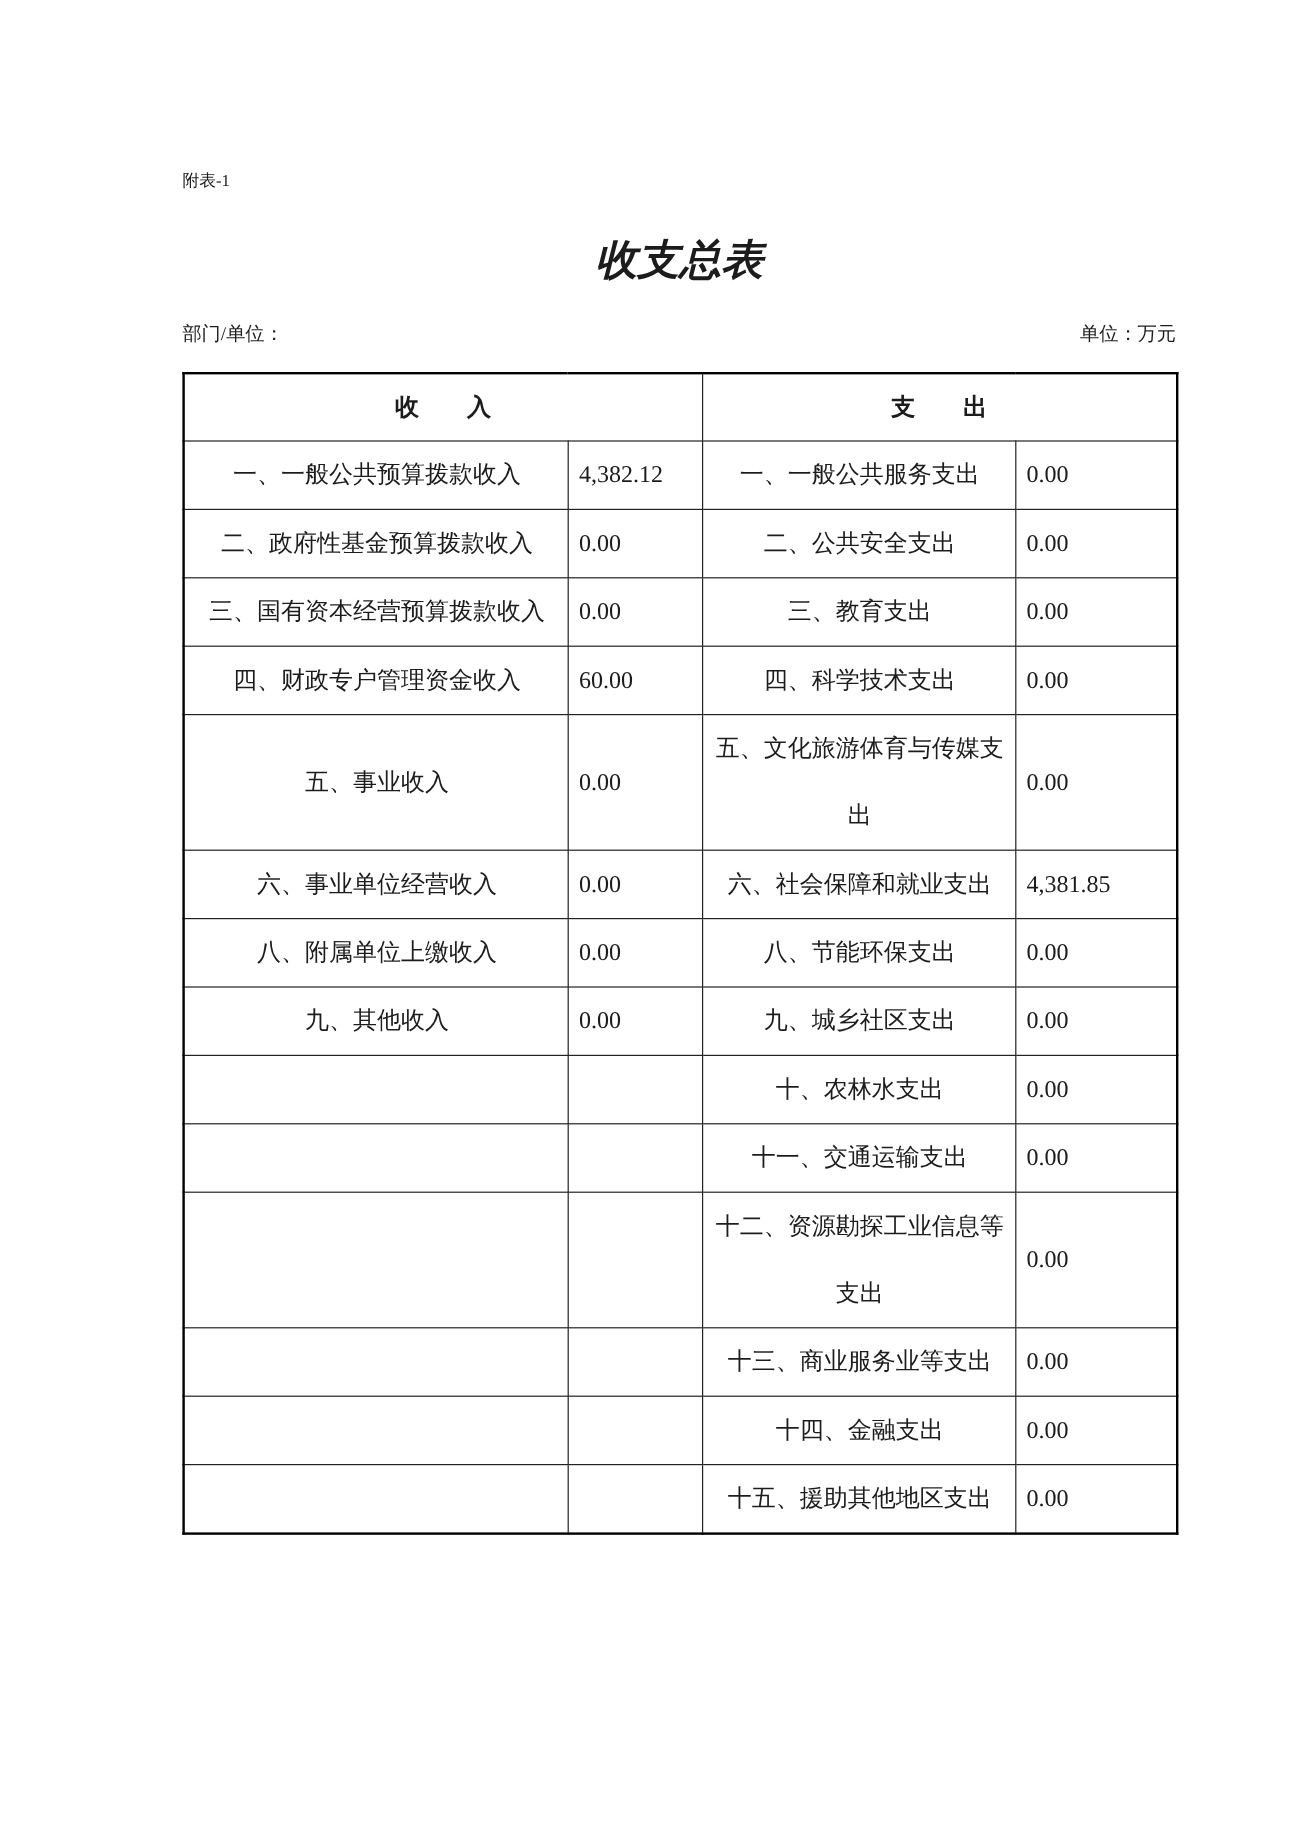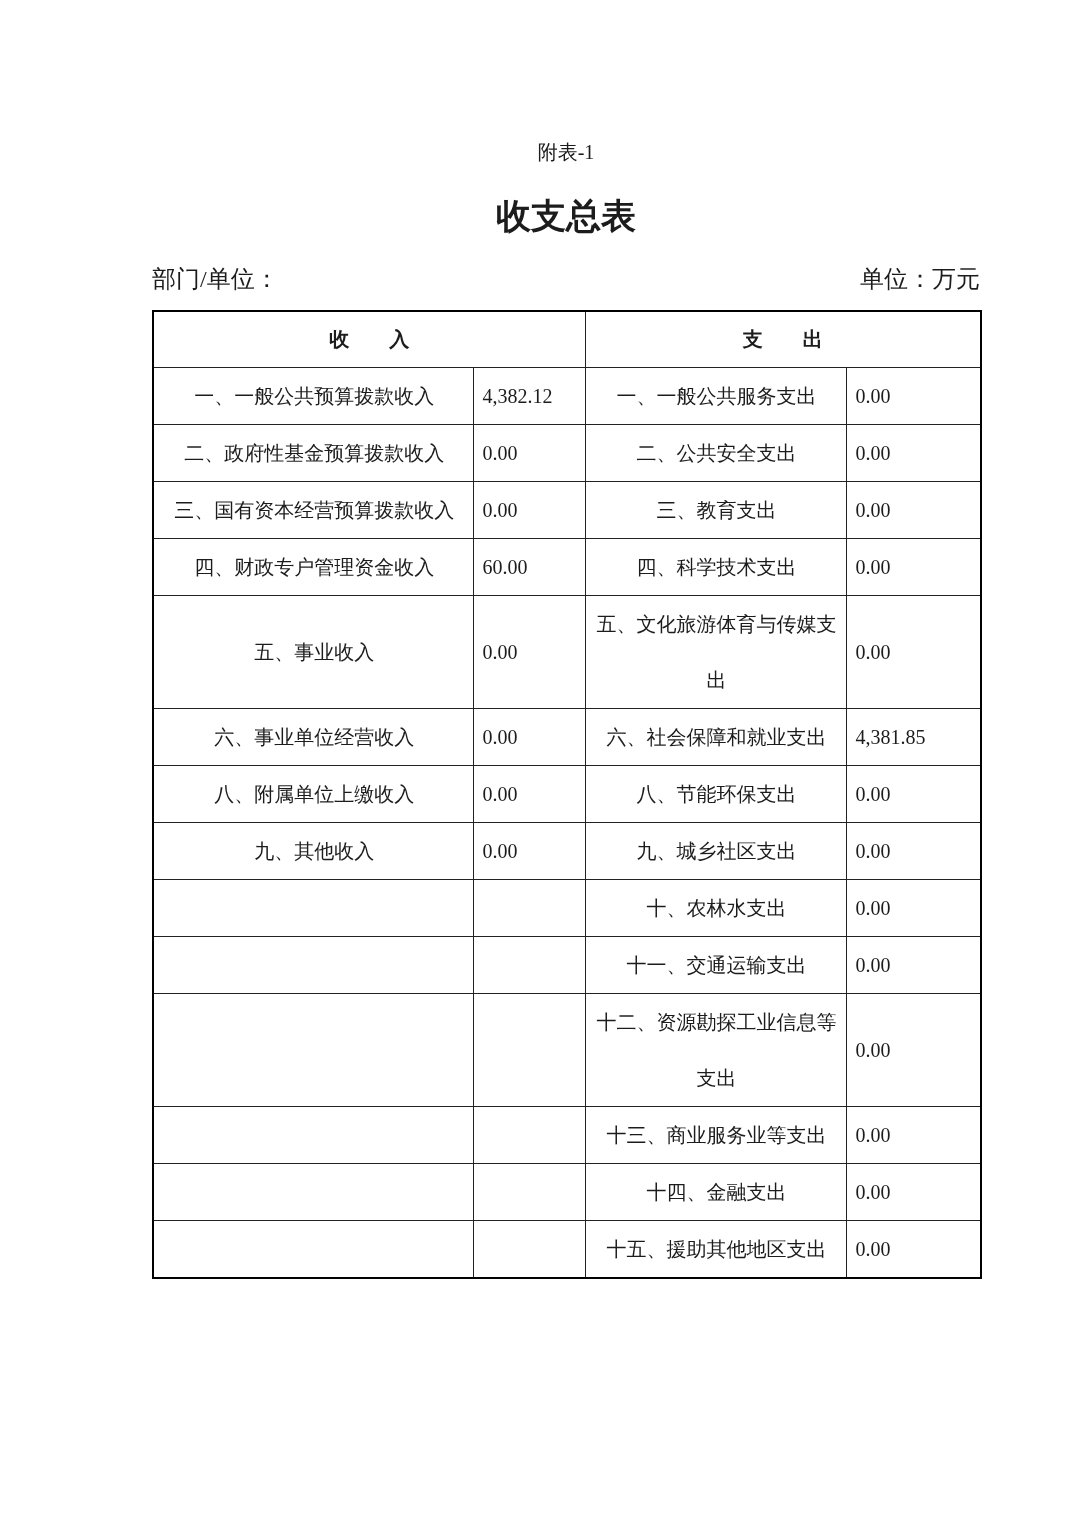--- a/index.html
+++ b/index.html
@@ -12,36 +12,37 @@
   .page {
     position: relative;
     width: 1074px;
     height: 1520px;
     background: #ffffff;
     box-sizing: border-box;
     padding: 138px 94px 0 152px;
     overflow: hidden;
   }
   .appendix {
-    font-size: 20px;
+    font-size: 14px;
     line-height: 28px;
-    text-align: center;
+    text-align: left;
   }
   .doc-title {
     margin: 26px 0 0 0;
     font-size: 35px;
     line-height: 49px;
     font-weight: bold;
     text-align: center;
+    font-style: italic;
   }
   .meta-row {
     display: flex;
     justify-content: space-between;
     align-items: flex-end;
-    font-size: 24px;
+    font-size: 16px;
     line-height: 28px;
     margin-top: 24px;
     margin-bottom: 17px;
   }
   table.budget {
     width: 828px;
     table-layout: fixed;
     border-collapse: collapse;
     border: 2px solid #000000;
   }

